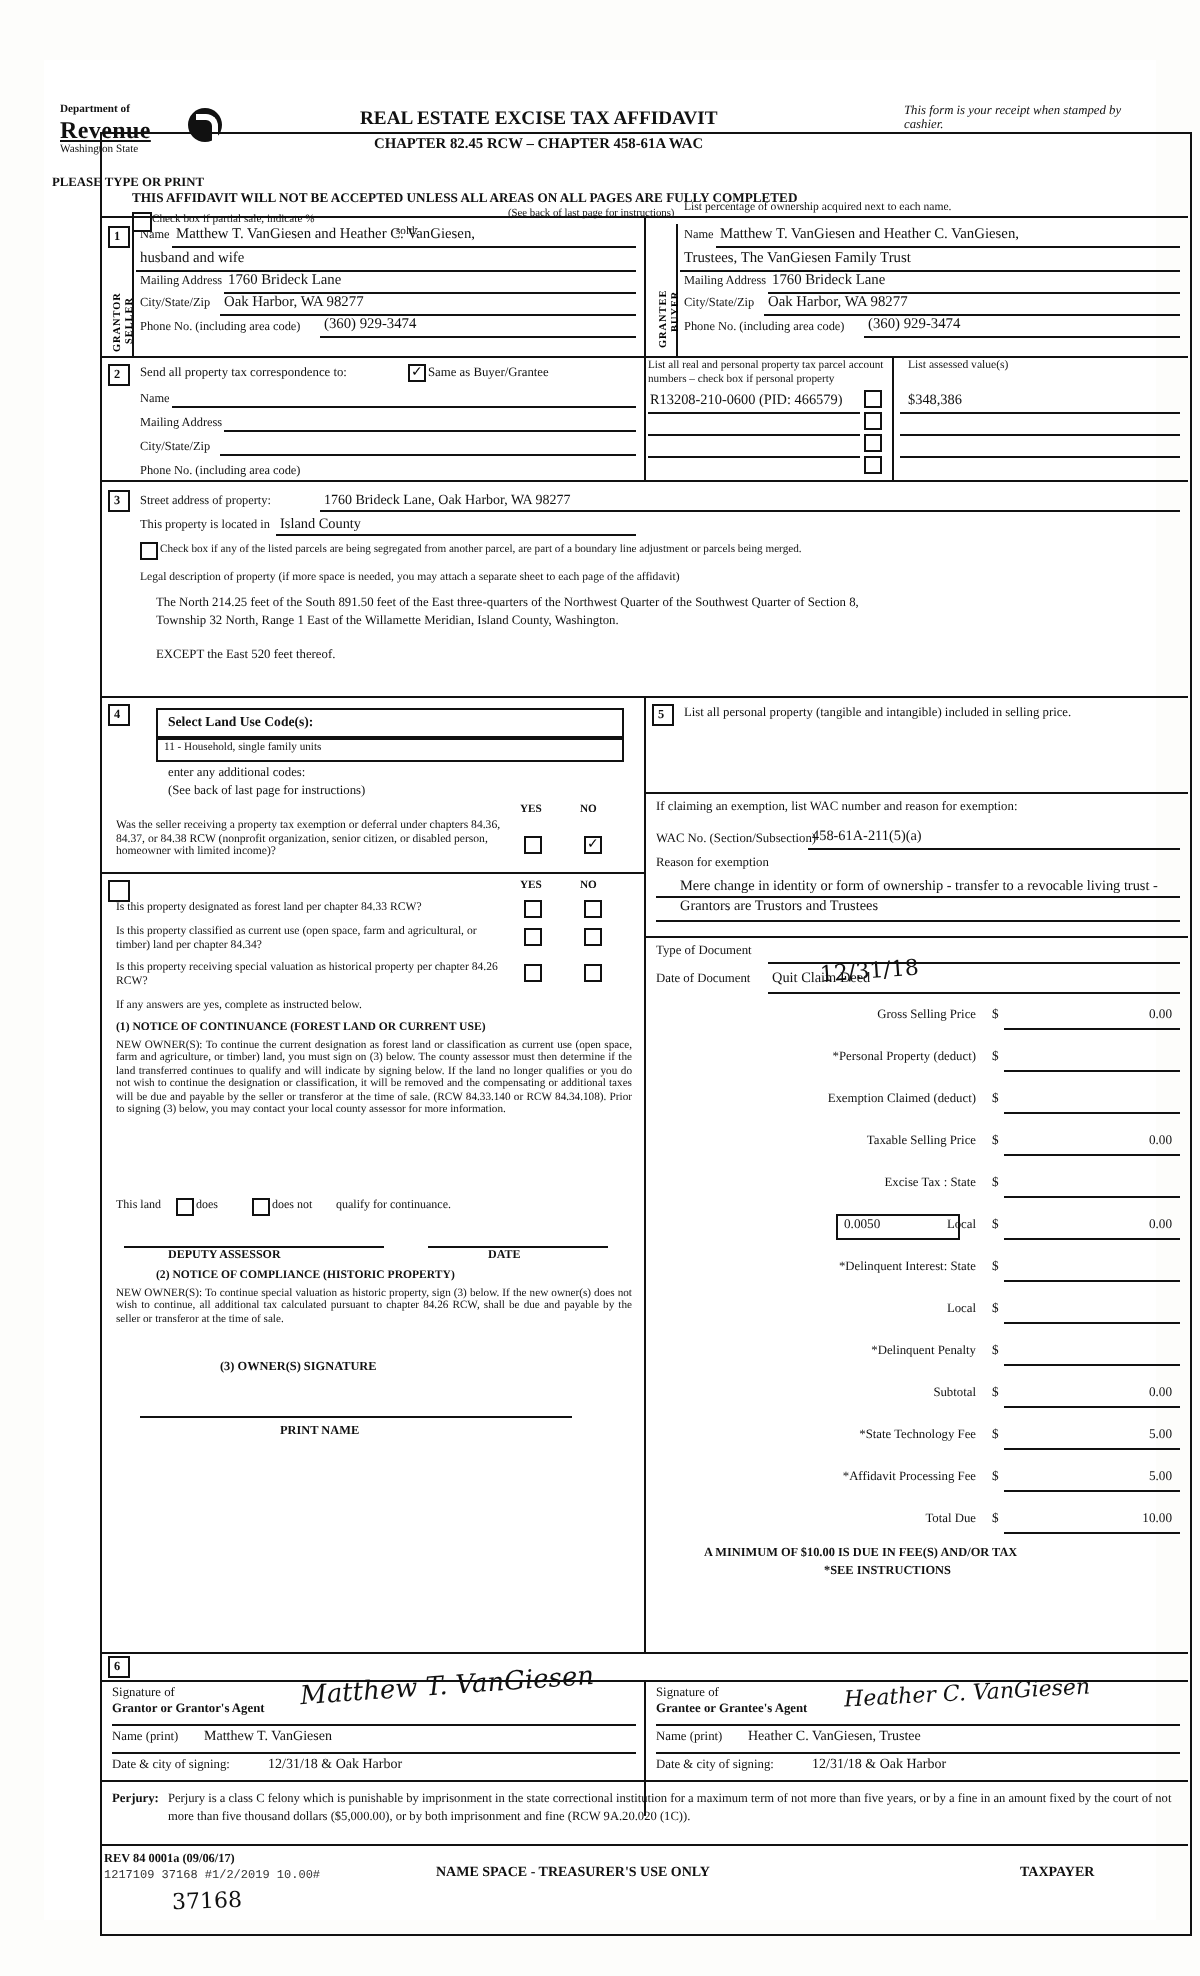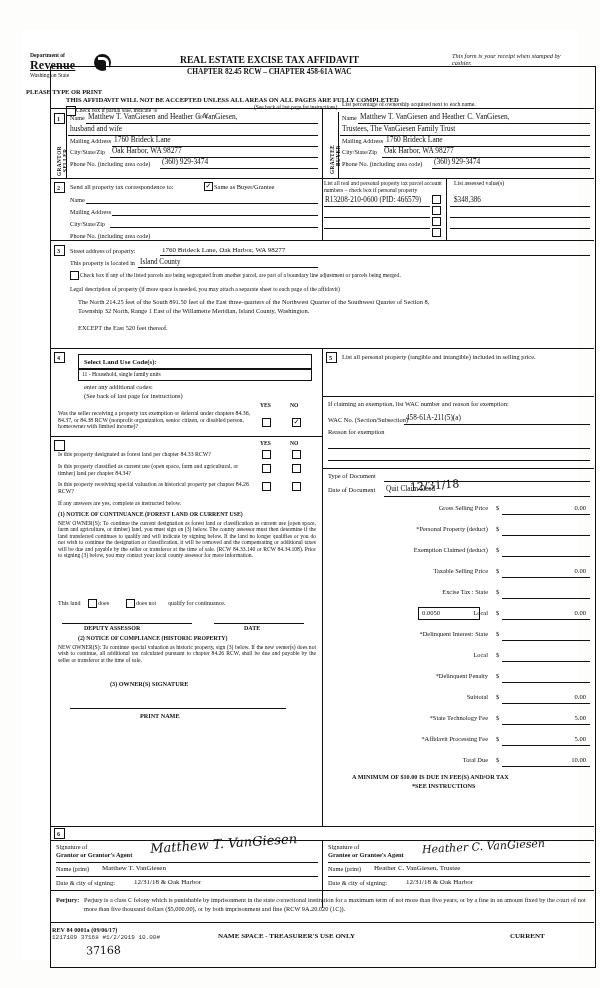--- a/index.html
+++ b/index.html
@@ -255,20 +255,21 @@
   <div class="t tb" style="left:307px;top:324px;">5</div>
   <div class="t" style="left:320px;top:323px;width:240px;font-size:6.4px;">List all personal property (tangible and intangible) included in selling price.</div>
   <div class="line hl" style="left:300px;top:366px;width:272px;"></div>
 
   <div class="t" style="left:306px;top:370px;font-size:6.4px;">If claiming an exemption, list WAC number and reason for exemption:</div>
   <div class="t" style="left:306px;top:386px;font-size:6.4px;">WAC No. (Section/Subsection)</div>
   <div class="t" style="left:384px;top:384px;font-size:7.2px;">458-61A-211(5)(a)</div>
   <div class="line hl" style="left:382px;top:394px;width:186px;"></div>
 
   <div class="t" style="left:306px;top:398px;font-size:6.4px;">Reason for exemption</div>
+  <div class="t" style="left:318px;top:408px;width:246px;font-size:7.2px;line-height:1.45;">Mere change in identity or form of ownership - transfer to a revocable living trust - Grantors are Trustors and Trustees</div>
   <div class="line hl" style="left:306px;top:418px;width:262px;"></div>
   <div class="line hl" style="left:306px;top:430px;width:262px;"></div>
   <div class="line hl" style="left:300px;top:438px;width:272px;"></div>
 
   <div class="t" style="left:306px;top:442px;font-size:6.4px;">Type of Document</div>
   <div class="t" style="left:364px;top:455px;font-size:7.2px;">Quit Claim Deed</div>
   <div class="line hl" style="left:362px;top:451px;width:206px;"></div>
 
   <div class="t" style="left:306px;top:456px;font-size:6.4px;">Date of Document</div>
   <div class="hwdate" style="left:388px;top:449px;">12/31/18</div>
@@ -364,18 +365,18 @@
 
   <div class="t" style="left:306px;top:849px;font-size:6.4px;">Date &amp; city of signing:</div>
   <div class="t" style="left:384px;top:848px;font-size:7px;">12/31/18 &amp; Oak Harbor</div>
 
   <div class="t tb" style="left:34px;top:866px;font-size:6.4px;">Perjury:</div>
   <div class="t" style="left:62px;top:866px;width:504px;font-size:6.3px;line-height:1.35;">Perjury is a class C felony which is punishable by imprisonment in the state correctional institution for a maximum term of not more than five years, or by a fine in an amount fixed by the court of not more than five thousand dollars ($5,000.00), or by both imprisonment and fine (RCW 9A.20.020 (1C)).</div>
   <div class="line hl" style="left:28px;top:892px;width:544px;"></div>
 
   <div class="t tb" style="left:30px;top:896px;font-size:6.2px;">REV 84 0001a (09/06/17)</div>
   <div class="t tb" style="left:196px;top:902px;font-size:7px;">NAME SPACE - TREASURER'S USE ONLY</div>
-  <div class="t tb" style="left:488px;top:902px;font-size:7px;">CURRENT</div>
+  <div class="t tb" style="left:488px;top:902px;font-size:7px;">TAXPAYER</div>
   <div class="stamp" style="left:30px;top:904px;">1217109 37168 #1/2/2019 10.00#</div>
   <div class="stampbig" style="left:64px;top:914px;">37168</div>
 
  </div>
 </div>
 
 </body></html>

